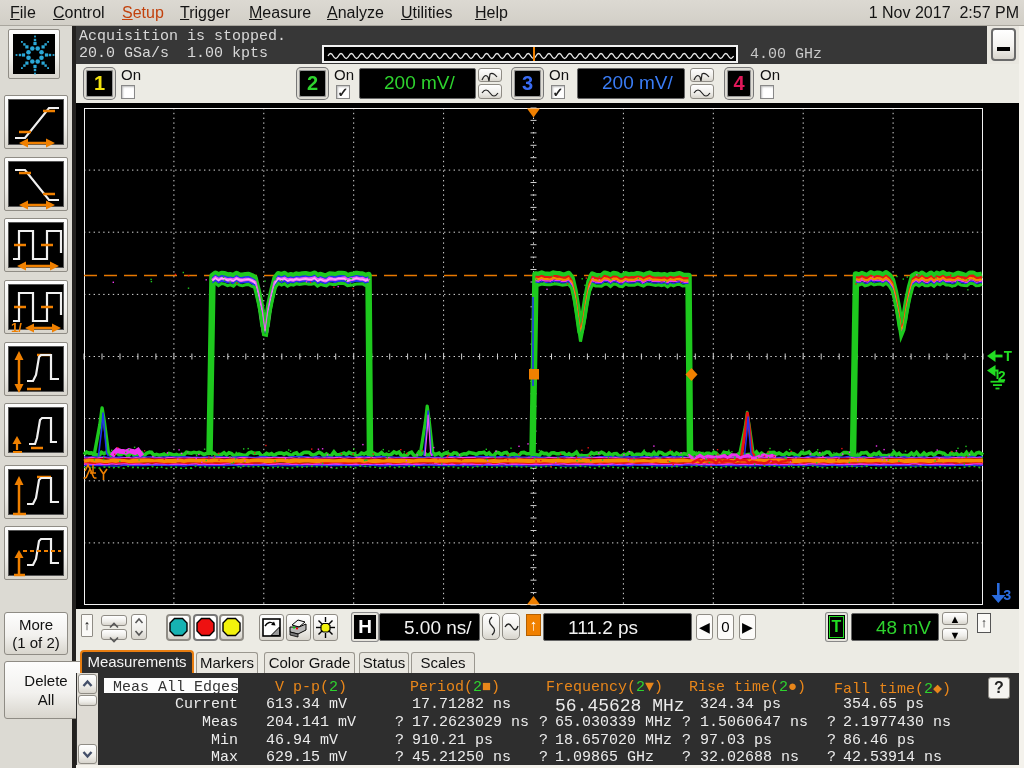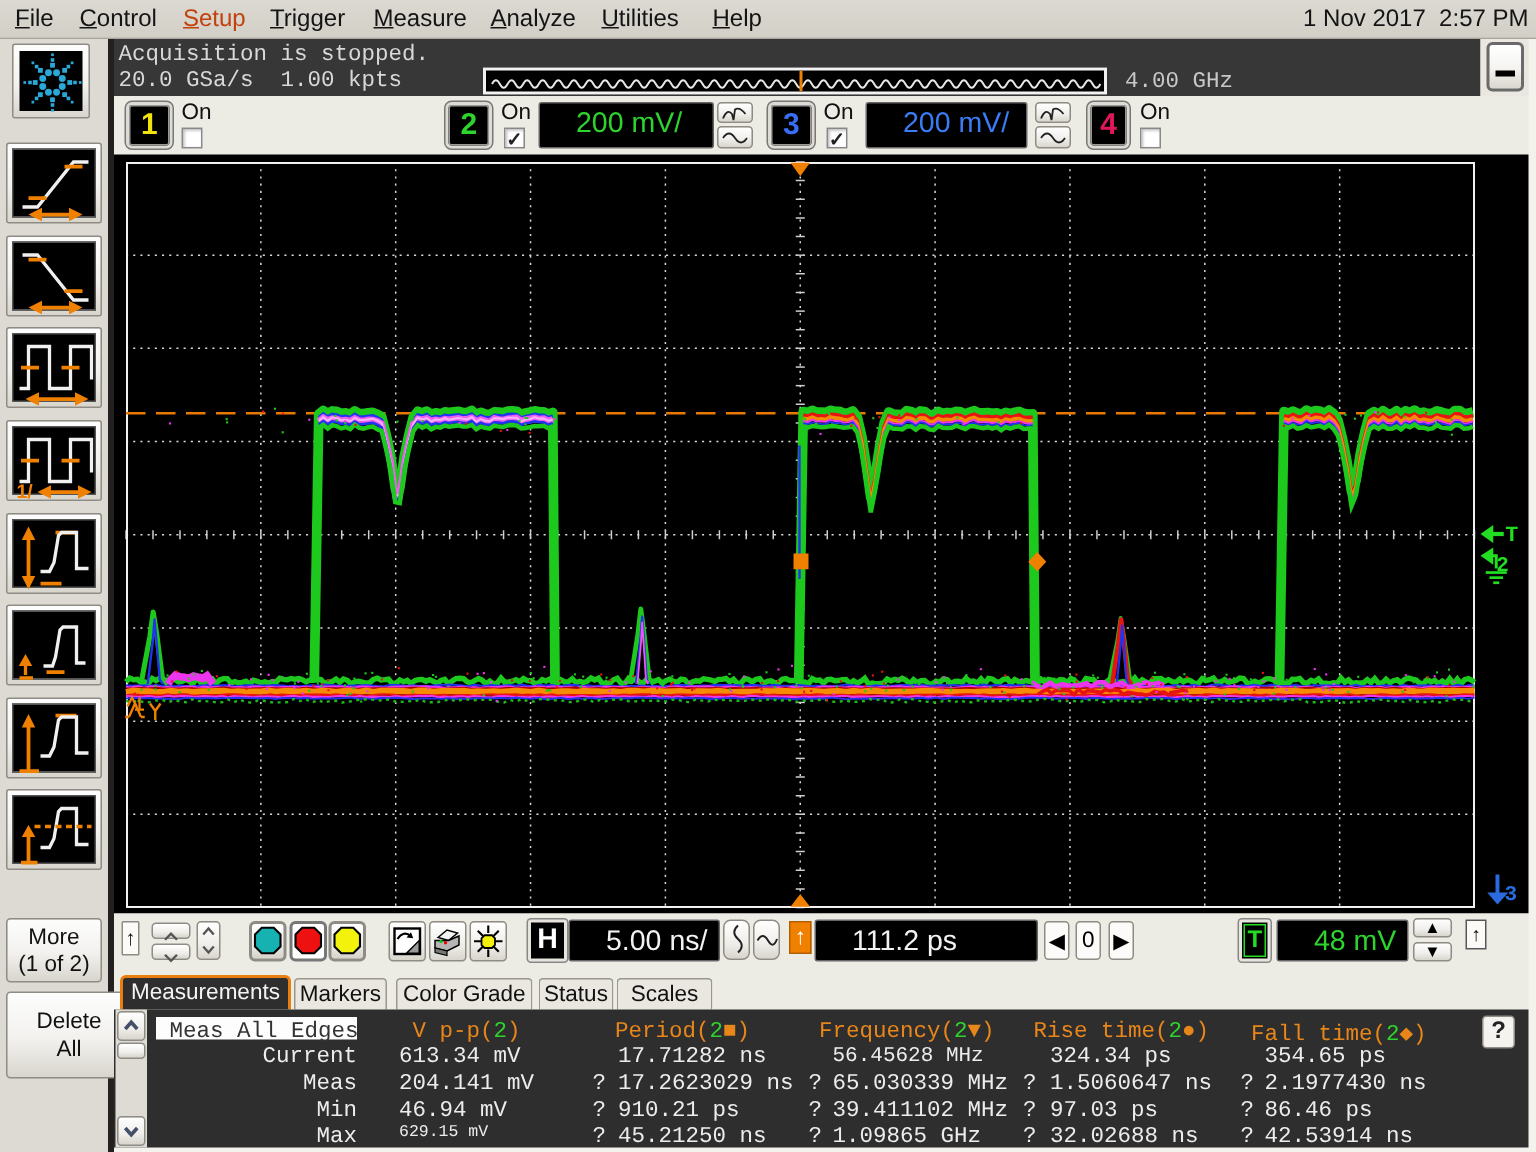--- a/index.html
+++ b/index.html
@@ -765,45 +765,45 @@
 <div class="abs" style="left:104px;top:678px;width:134px;height:15px;background:#fdfdfd"></div>
 <div class="abs mono" style="left:113px;top:678.5px;font-size:15px;color:#333;white-space:pre">Meas All Edges</div>
 <div class="abs mono" style="left:266px;top:678.5px;font-size:15px;white-space:pre"><span style="color:#e8861a"> V p-p(<span style="color:#2ed32e">2</span>)</span></div>
 <div class="abs mono" style="left:410px;top:678.5px;font-size:15px;white-space:pre"><span style="color:#e8861a">Period(<span style="color:#2ed32e">2</span>■)</span></div>
 <div class="abs mono" style="left:546px;top:678.5px;font-size:15px;white-space:pre"><span style="color:#e8861a">Frequency(<span style="color:#2ed32e">2</span>▼)</span></div>
 <div class="abs mono" style="left:689px;top:678.5px;font-size:15px;white-space:pre"><span style="color:#e8861a">Rise time(<span style="color:#2ed32e">2</span>●)</span></div>
 <div class="abs mono" style="left:834px;top:678.5px;font-size:15px;white-space:pre"><span style="color:#e8861a">Fall time(<span style="color:#2ed32e">2</span>◆)</span></div>
 <div class="abs mono" style="left:175.0px;top:696.3px;font-size:15px;color:#ececec;white-space:pre">Current</div>
 <div class="abs mono" style="left:266px;top:696.3px;font-size:15px;color:#ececec;white-space:pre">613.34 mV</div>
 <div class="abs mono" style="left:412px;top:696.3px;font-size:15px;color:#ececec;white-space:pre">17.71282 ns</div>
-<div class="abs mono" style="left:555px;top:696.3px;font-size:14px;color:#ececec;white-space:pre">56.45628 MHz</div>
+<div class="abs mono" style="left:555px;top:696.3px;font-size:18px;color:#ececec;white-space:pre">56.45628 MHz</div>
 <div class="abs mono" style="left:700px;top:696.3px;font-size:15px;color:#ececec;white-space:pre">324.34 ps</div>
 <div class="abs mono" style="left:843px;top:696.3px;font-size:15px;color:#ececec;white-space:pre">354.65 ps</div>
 <div class="abs mono" style="left:202.0px;top:714.0px;font-size:15px;color:#ececec;white-space:pre">Meas</div>
 <div class="abs mono" style="left:266px;top:714.0px;font-size:15px;color:#ececec;white-space:pre">204.141 mV</div>
 <div class="abs mono" style="left:412px;top:714.0px;font-size:15px;color:#ececec;white-space:pre">17.2623029 ns</div>
 <div class="abs mono" style="left:555px;top:714.0px;font-size:15px;color:#ececec;white-space:pre">65.030339 MHz</div>
 <div class="abs mono" style="left:700px;top:714.0px;font-size:15px;color:#ececec;white-space:pre">1.5060647 ns</div>
 <div class="abs mono" style="left:843px;top:714.0px;font-size:15px;color:#ececec;white-space:pre">2.1977430 ns</div>
 <div class="abs mono" style="left:395px;top:714.0px;font-size:15px;color:#ececec;white-space:pre">?</div>
 <div class="abs mono" style="left:539px;top:714.0px;font-size:15px;color:#ececec;white-space:pre">?</div>
 <div class="abs mono" style="left:682px;top:714.0px;font-size:15px;color:#ececec;white-space:pre">?</div>
 <div class="abs mono" style="left:827px;top:714.0px;font-size:15px;color:#ececec;white-space:pre">?</div>
 <div class="abs mono" style="left:211.0px;top:731.7px;font-size:15px;color:#ececec;white-space:pre">Min</div>
 <div class="abs mono" style="left:266px;top:731.7px;font-size:15px;color:#ececec;white-space:pre">46.94 mV</div>
 <div class="abs mono" style="left:412px;top:731.7px;font-size:15px;color:#ececec;white-space:pre">910.21 ps</div>
-<div class="abs mono" style="left:555px;top:731.7px;font-size:15px;color:#ececec;white-space:pre">39.411102 MHz</div>
+<div class="abs mono" style="left:555px;top:731.7px;font-size:15px;color:#ececec;white-space:pre">18.657020 MHz</div>
 <div class="abs mono" style="left:700px;top:731.7px;font-size:15px;color:#ececec;white-space:pre">97.03 ps</div>
 <div class="abs mono" style="left:843px;top:731.7px;font-size:15px;color:#ececec;white-space:pre">86.46 ps</div>
 <div class="abs mono" style="left:395px;top:731.7px;font-size:15px;color:#ececec;white-space:pre">?</div>
 <div class="abs mono" style="left:539px;top:731.7px;font-size:15px;color:#ececec;white-space:pre">?</div>
 <div class="abs mono" style="left:682px;top:731.7px;font-size:15px;color:#ececec;white-space:pre">?</div>
 <div class="abs mono" style="left:827px;top:731.7px;font-size:15px;color:#ececec;white-space:pre">?</div>
 <div class="abs mono" style="left:211.0px;top:749.4px;font-size:15px;color:#ececec;white-space:pre">Max</div>
-<div class="abs mono" style="left:266px;top:749.4px;font-size:11px;color:#ececec;white-space:pre">629.15 mV</div>
+<div class="abs mono" style="left:266px;top:749.4px;font-size:15px;color:#ececec;white-space:pre">629.15 mV</div>
 <div class="abs mono" style="left:412px;top:749.4px;font-size:15px;color:#ececec;white-space:pre">45.21250 ns</div>
 <div class="abs mono" style="left:555px;top:749.4px;font-size:15px;color:#ececec;white-space:pre">1.09865 GHz</div>
 <div class="abs mono" style="left:700px;top:749.4px;font-size:15px;color:#ececec;white-space:pre">32.02688 ns</div>
 <div class="abs mono" style="left:843px;top:749.4px;font-size:15px;color:#ececec;white-space:pre">42.53914 ns</div>
 <div class="abs mono" style="left:395px;top:749.4px;font-size:15px;color:#ececec;white-space:pre">?</div>
 <div class="abs mono" style="left:539px;top:749.4px;font-size:15px;color:#ececec;white-space:pre">?</div>
 <div class="abs mono" style="left:682px;top:749.4px;font-size:15px;color:#ececec;white-space:pre">?</div>
 <div class="abs mono" style="left:827px;top:749.4px;font-size:15px;color:#ececec;white-space:pre">?</div>
 <div class="sbtn" style="left:988px;top:677px;width:22px;height:22px;background:#f4f3ef;text-align:center;font-size:16px;font-weight:bold;line-height:20px;color:#222">?</div>
 </body></html>

